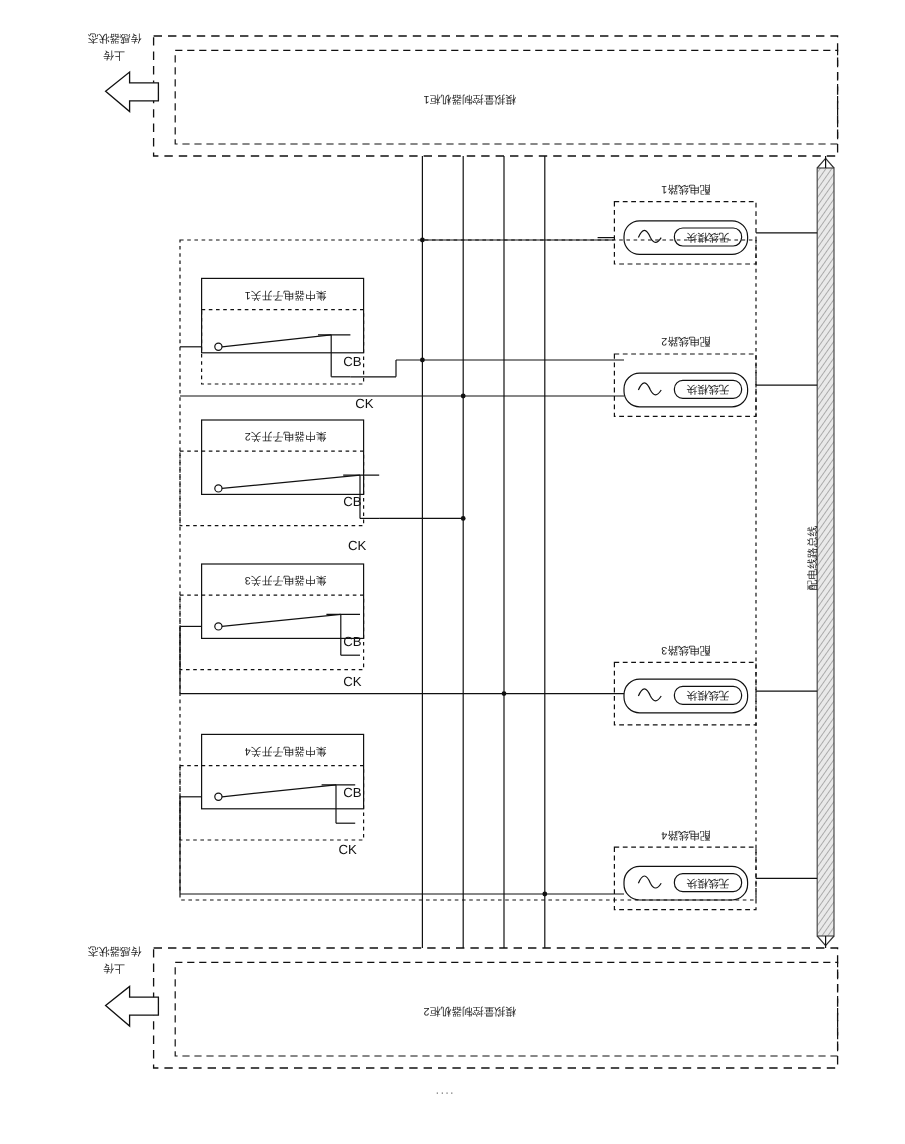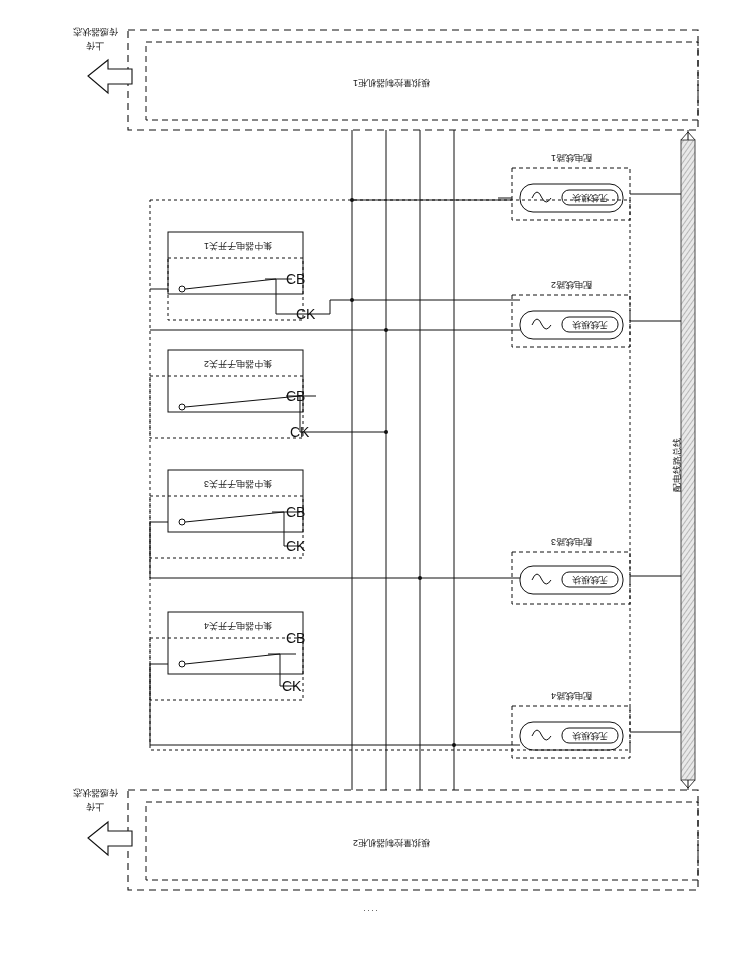--- a/index.html
+++ b/index.html
@@ -28,23 +28,24 @@
     font-size: 9px;
     line-height: 11px;
     color: #161616;
     white-space: nowrap;
     transform-origin: 0 0;
   }
   .rot90 { transform: rotate(-90deg); }
   .rot180 { transform: rotate(180deg); }
   .cb-ck {
     position: absolute;
-    font-size: 14px;
+    font-size: 11px;
     color: #111;
     white-space: nowrap;
+    margin-top: 25px;
   }
   .footer-dots {
     position: absolute;
     left: 363px;
     top: 905px;
     font-size: 9px;
     color: #555;
     letter-spacing: 1px;
   }
 </style>

